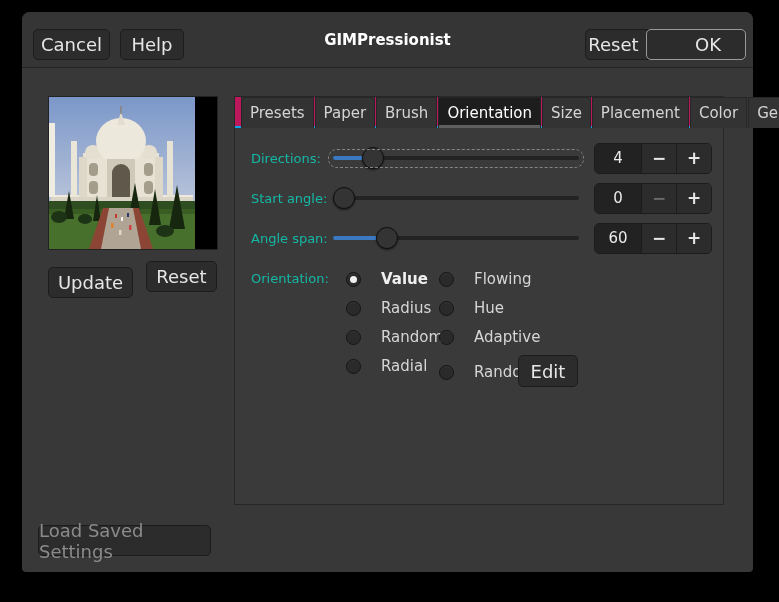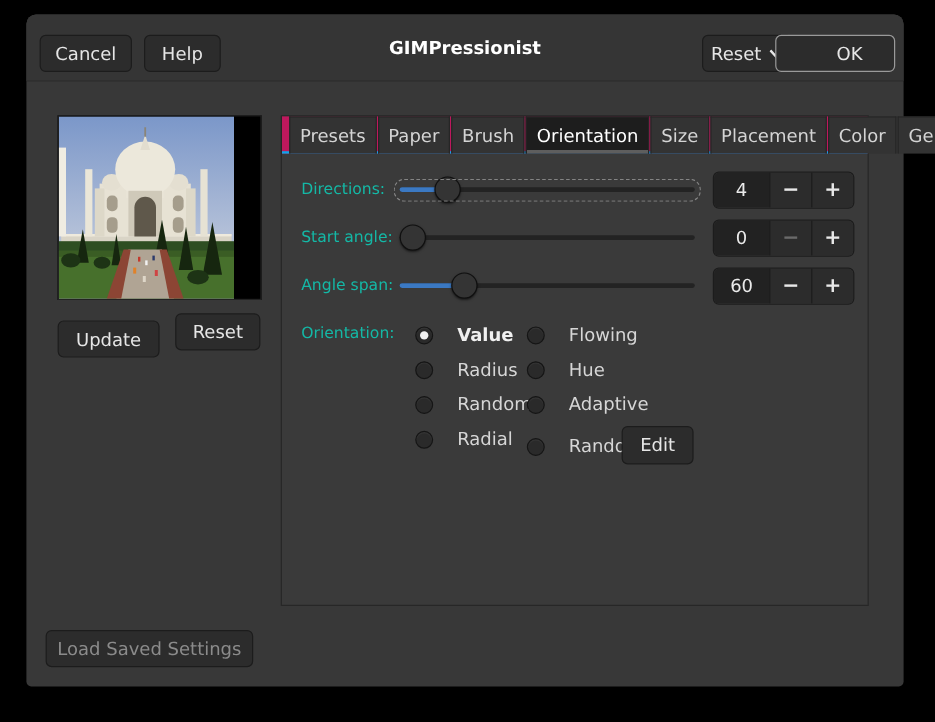--- a/index.html
+++ b/index.html
@@ -4,21 +4,21 @@
 <style>
   * { margin:0; padding:0; box-sizing:border-box; }
   html,body { width:779px; height:602px; background:#000; overflow:hidden;
     font-family:"DejaVu Sans","Liberation Sans",sans-serif; }
   .dialog { position:absolute; left:22px; top:12px; width:731px; height:560px;
     background:#383838; border-radius:8px 8px 4px 4px; }
   
   .headerbar { position:absolute; left:0; top:0; width:100%; height:56px;
     background:#353535; border-bottom:1px solid #232323; border-radius:8px 8px 0 0; }
   .btn { position:absolute; height:31px; background:#2c2c2c; border:1px solid #1c1c1c;
-    border-radius:5px; color:#e6e6e6; font-size:15px; display:flex; align-items:center;
+    border-radius:5px; color:#e6e6e6; font-size:18px; display:flex; align-items:center;
     justify-content:center; cursor:default; gap:7px; }
   .btn.disabled { color:#8b8b8b; }
   .hdr-title { position:absolute; left:0; top:0; width:100%; height:56px; line-height:56px;
     text-align:center; color:#fff; font-weight:bold; font-size:15px; }
   #btn-cancel { left:11px; top:17px; width:77px; }
   #btn-help { left:98px; top:17px; width:64px; }
   #btn-reset-dd { right:92px; top:17px; width:76px; }
   #btn-ok { right:7px; top:17px; width:100px; border-color:#9a9a9a;padding-left:24px; }
   .chev { width:12px; height:8px; }
   

